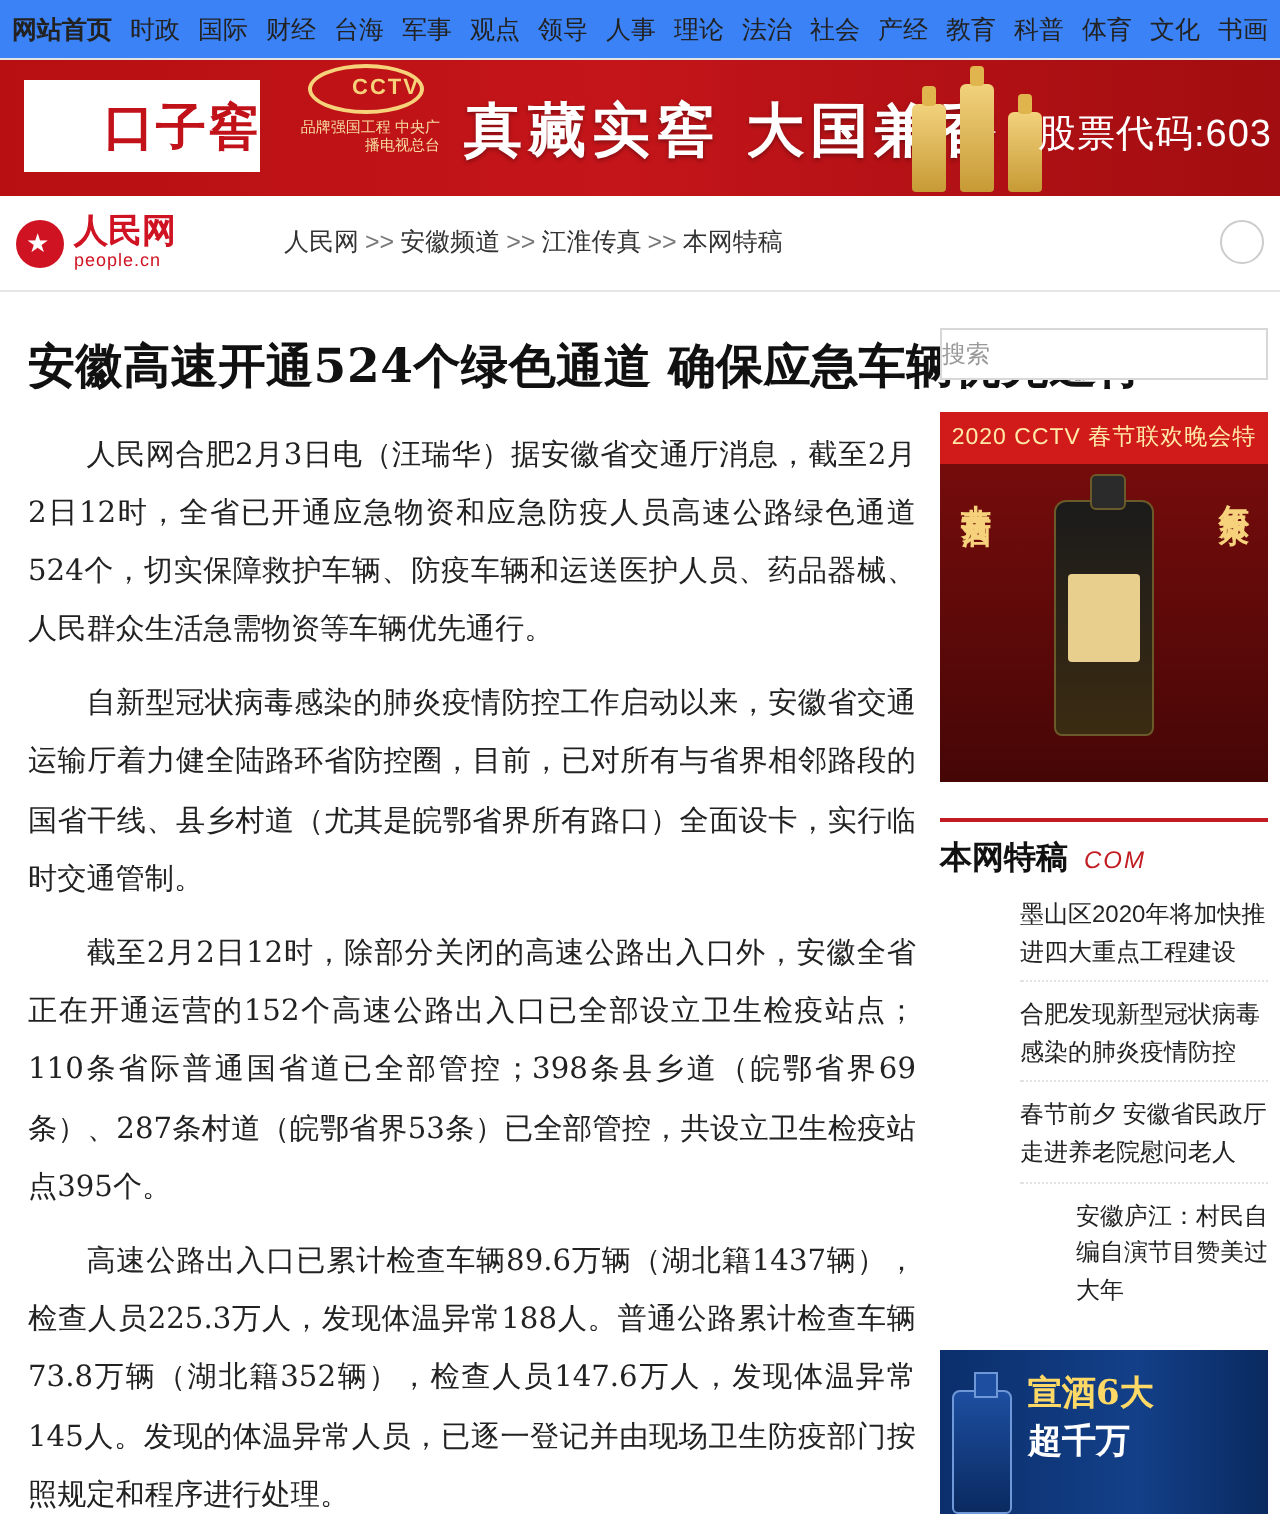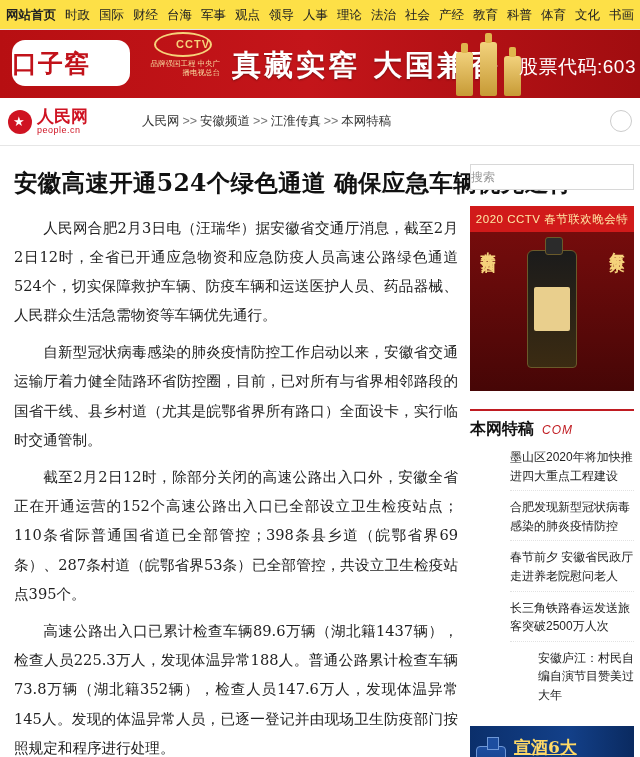--- a/index.html
+++ b/index.html
@@ -14,21 +14,21 @@
 
   
   .topnav {
     height: 30px;
     border-bottom: 1px solid #e3e3e3;
     display: flex;
     align-items: center;
     padding: 0 6px;
     font-size: 12.5px;
     color: #222;
-    background: #fde047;
+    background: #3b82f6;
     overflow: hidden;
     white-space: nowrap;
   }
   .topnav a {
     color: #222;
     text-decoration: none;
     margin-right: 9px;
     line-height: 30px;
   }
   .topnav a:first-child { font-weight: bold; }
@@ -38,22 +38,22 @@
     position: relative;
     height: 68px;
     background: linear-gradient(90deg,#b70f12 0%, #c4151a 48%, #a10d10 100%);
     overflow: hidden;
     color: #fff;
   }
   .adbanner .brand {
     position: absolute; left: 12px; top: 10px;
     width: 118px; height: 46px;
     background: #fff;
-    border-radius: 13px;
-    display: flex; align-items: center; justify-content: flex-start;
+    border-radius: 0;
+    display: flex; align-items: center; justify-content: flex-end;
   }
   .adbanner .brand span {
     color: #c1121a; font-size: 25px; font-weight: bold;
     letter-spacing: 1px;
     font-family: "DejaVu Serif", serif;
   }
   .adbanner .cctv {
     position: absolute; left: 146px; top: 2px;
     width: 74px; text-align: right;
   }
@@ -252,21 +252,21 @@
 
   .side-ad2 {
     margin-top: 10px;
     height: 82px;
     background: linear-gradient(90deg,#0b2f6b 0%, #134089 60%, #0a2a60 100%);
     position: relative; overflow: hidden;
   }
   .side-ad2 .a2t {
     position: absolute; left: 44px; top: 10px;
     color: #ffd966; font-size: 17px; font-weight: bold;
-    font-family: "DejaVu Serif", serif; white-space: nowrap; text-decoration: underline;
+    font-family: "DejaVu Serif", serif; white-space: nowrap;
   }
   .side-ad2 .a2s {
     position: absolute; left: 44px; top: 34px;
     color: #fff; font-size: 17px; font-weight: bold;
     font-family: "DejaVu Serif", serif; white-space: nowrap;
   }
   .side-ad2 .a2bottle {
     position: absolute; left: 6px; bottom: 0; width: 30px; height: 62px;
     background: linear-gradient(180deg,#1d4ea0,#0a2a60);
     border: 1px solid #6f98d8; border-radius: 4px 4px 3px 3px;
@@ -362,21 +362,20 @@
 
       <div class="side-block-title">
         <span class="t">本网特稿</span>
         <span class="en">COM</span>
       </div>
 
       <ul class="side-list" id="side-list">
           <li>墨山区2020年将加快推进四大重点工程建设</li>
           <li>合肥发现新型冠状病毒感染的肺炎疫情防控</li>
           <li>春节前夕 安徽省民政厅走进养老院慰问老人</li>
-          <li>长三角铁路春运发送旅客突破2500万人次</li>
           <li>安徽庐江：村民自编自演节目赞美过大年</li>
         </ul>
 
       <div class="side-ad2">
         <div class="a2bottle"></div>
         <div class="a2t">宣酒6大</div>
         <div class="a2s">超千万</div>
 
       </div>
     </div>

